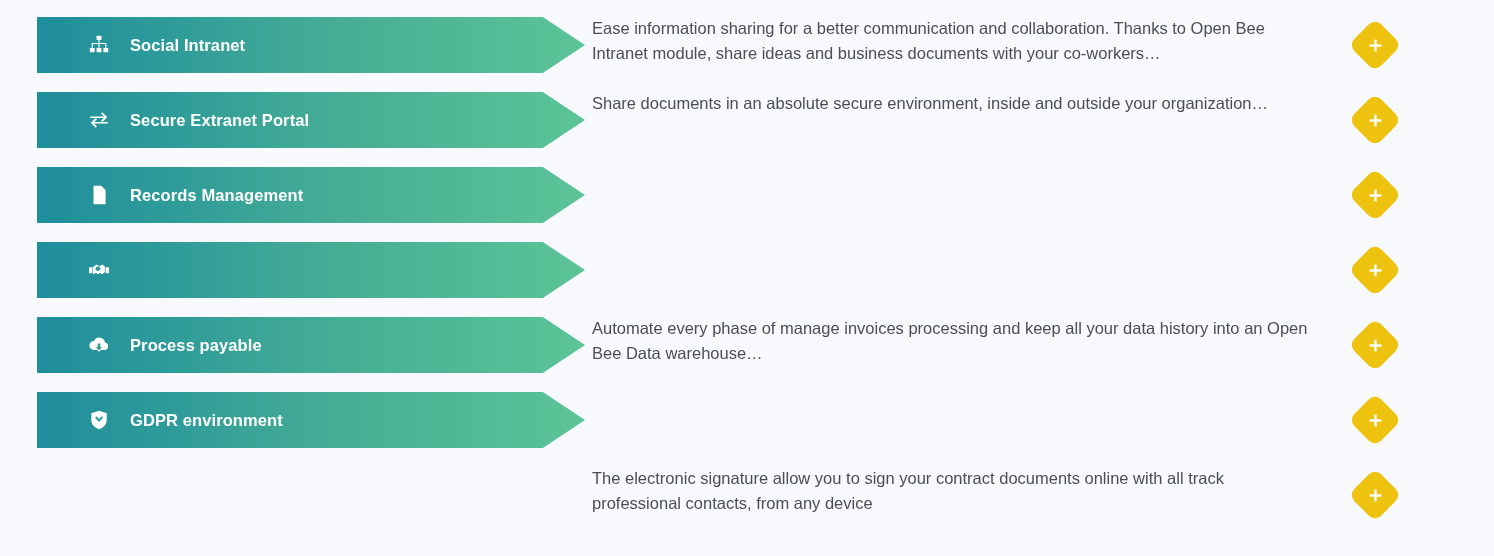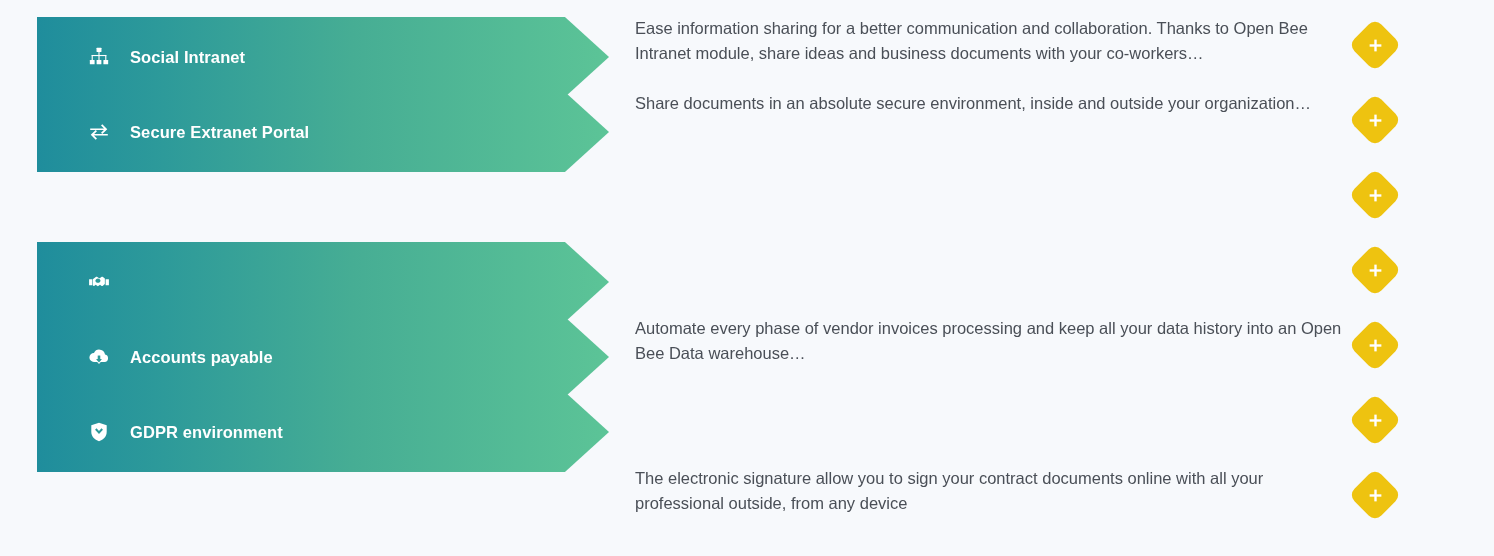--- a/index.html
+++ b/index.html
@@ -30,21 +30,21 @@
 
   
   .banner {
     position: absolute;
     left: 37px;
     top: 9px;
     width: 548px;
     height: 56px;
     display: block;
     border: 0;
-    padding: 12px;
+    padding: 0;
     background: transparent;
     cursor: pointer;
   }
   .banner-shape {
     position: absolute;
     inset: 0;
     background: linear-gradient(90deg, #1f8d9c 0%, #2d9a9a 22%, #46ad94 55%, #5cc497 100%);
     -webkit-clip-path: polygon(0 0, 92.3% 0, 100% 50%, 92.3% 100%, 0 100%);
     clip-path: polygon(0 0, 92.3% 0, 100% 50%, 92.3% 100%, 0 100%);
   }
@@ -75,21 +75,21 @@
     color: #ffffff;
     font-size: 16.5px;
     font-weight: bold;
     letter-spacing: 0.1px;
     white-space: nowrap;
   }
 
   
   .desc {
     position: absolute;
-    left: 635px;
+    left: 592px;
     top: 8px;
     width: 718px;
     color: #4a4f57;
     font-size: 16.5px;
     line-height: 25px;
     font-weight: normal;
   }
 
   
   .plus-btn {
@@ -180,20 +180,32 @@
       <span class="plus-diamond"></span>
       <span class="plus-glyph">
           <svg viewBox="0 0 24 24">
             <path d="M10.1 2.6h3.8v18.8h-3.8z"></path>
             <path d="M2.6 10.1h18.8v3.8H2.6z"></path>
           </svg>
         </span>
     </button>
   </div>
     <div class="module-row" style="top: 158px;">
+    <div class="banner">
+      <div class="banner-shape"></div>
+      <div class="banner-inner">
+        <span class="banner-icon">
+            <svg viewBox="0 0 24 24">
+              <path d="M6 1.8h8.2l5.0 5.0v15.4H6z"></path>
+              <path d="M14.2 1.8l5.0 5.0h-5.0z" opacity="0.55"></path>
+            </svg>
+          </span>
+        <span class="banner-label">Records Management</span>
+      </div>
+    </div>
     <button class="plus-btn">
       <span class="plus-diamond"></span>
       <span class="plus-glyph">
           <svg viewBox="0 0 24 24">
             <path d="M10.1 2.6h3.8v18.8h-3.8z"></path>
             <path d="M2.6 10.1h18.8v3.8H2.6z"></path>
           </svg>
         </span>
     </button>
   </div>
@@ -225,24 +237,24 @@
       <div class="banner-shape"></div>
       <div class="banner-inner">
         <span class="banner-icon">
             <svg viewBox="0 0 24 24">
               <path d="M18.6 9.3a6.4 6.4 0 0 0-12.1-1.7A4.9 4.9 0 0 0 6.4 17.4h11.7a4.1 4.1 0 0 0 .5-8.1z"></path>
               <path d="M12 19.7l-3.4-3.9h6.8z" fill="#ffffff"></path>
               <rect x="10.6" y="10.4" width="2.8" height="6.0" fill="#2d9a9a"></rect>
               <path d="M12 17.9l-3.2-3.7h6.4z" fill="#2d9a9a"></path>
             </svg>
           </span>
-        <span class="banner-label">Accounts payable</span>
-      </div>
-    </div>
-    <div class="desc">Automate every phase of vendor invoices processing and keep all your data history into an Open Bee Data warehouse…</div>
+        <span class="banner-label">Process payable</span>
+      </div>
+    </div>
+    <div class="desc">Automate every phase of manage invoices processing and keep all your data history into an Open Bee Data warehouse…</div>
     <button class="plus-btn">
       <span class="plus-diamond"></span>
       <span class="plus-glyph">
           <svg viewBox="0 0 24 24">
             <path d="M10.1 2.6h3.8v18.8h-3.8z"></path>
             <path d="M2.6 10.1h18.8v3.8H2.6z"></path>
           </svg>
         </span>
     </button>
   </div>
@@ -263,21 +275,21 @@
       <span class="plus-diamond"></span>
       <span class="plus-glyph">
           <svg viewBox="0 0 24 24">
             <path d="M10.1 2.6h3.8v18.8h-3.8z"></path>
             <path d="M2.6 10.1h18.8v3.8H2.6z"></path>
           </svg>
         </span>
     </button>
   </div>
     <div class="module-row" style="top: 458px;">
-    <div class="desc">The electronic signature allow you to sign your contract documents online with all your professional outside, from any device</div>
+    <div class="desc">The electronic signature allow you to sign your contract documents online with all track professional contacts, from any device</div>
     <button class="plus-btn">
       <span class="plus-diamond"></span>
       <span class="plus-glyph">
           <svg viewBox="0 0 24 24">
             <path d="M10.1 2.6h3.8v18.8h-3.8z"></path>
             <path d="M2.6 10.1h18.8v3.8H2.6z"></path>
           </svg>
         </span>
     </button>
   </div>

